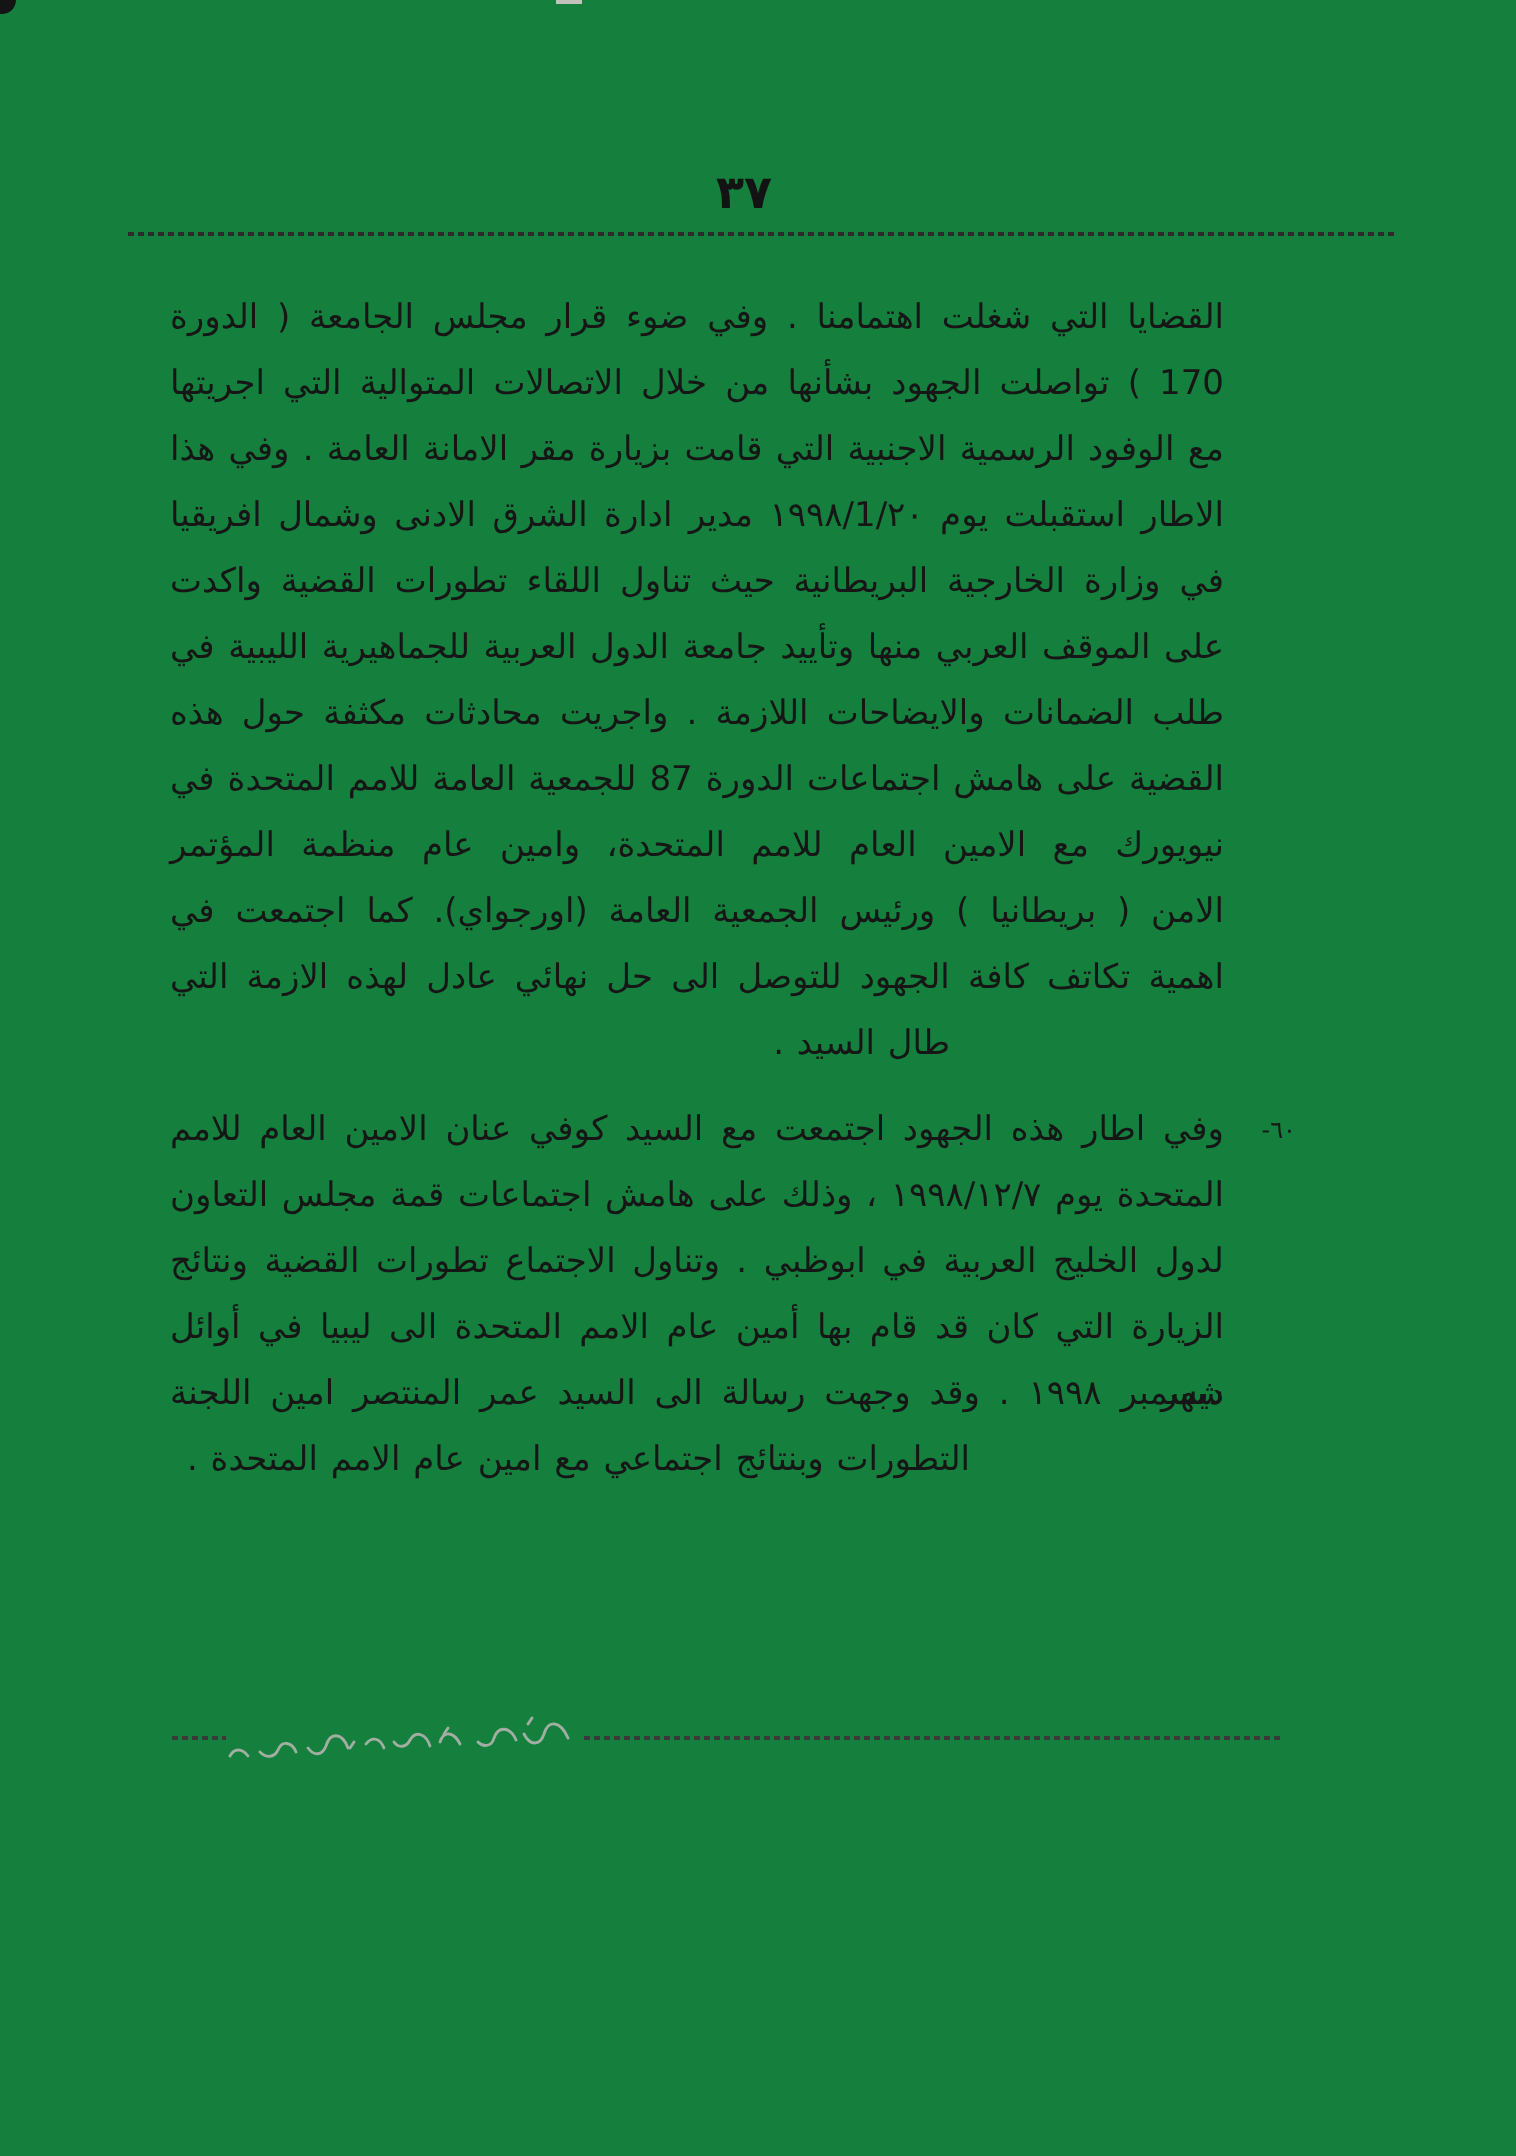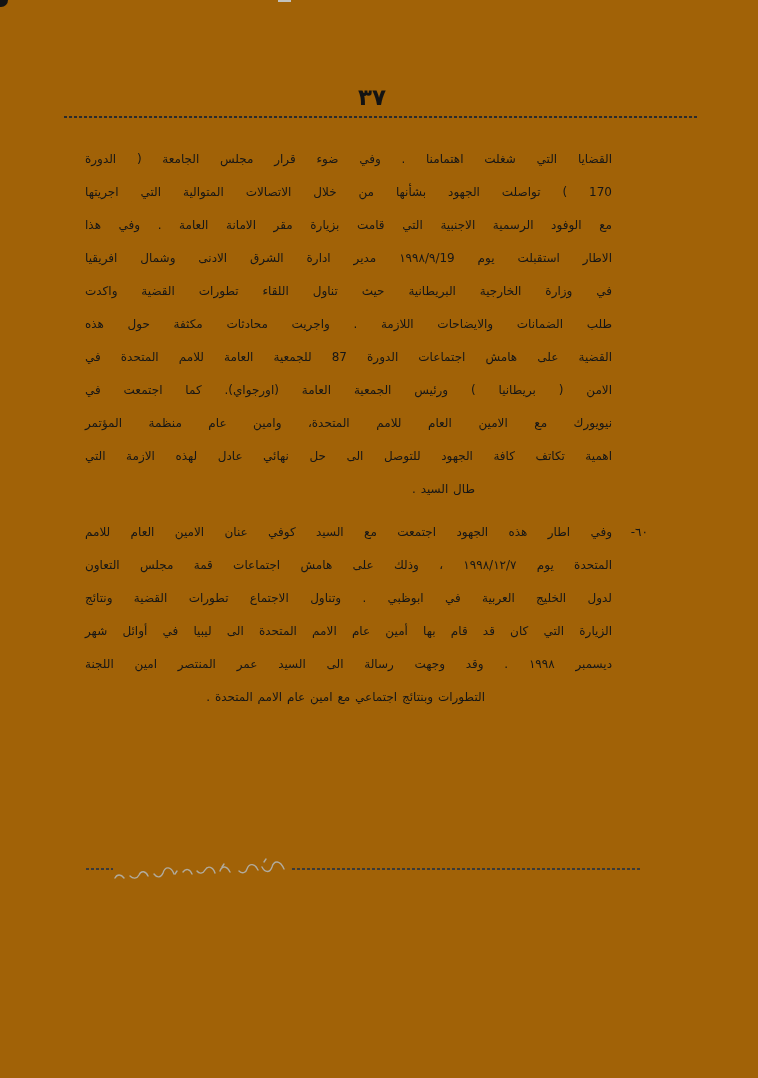--- a/index.html
+++ b/index.html
@@ -11,21 +11,21 @@
     height: 1078px;
     background: #fcfcf9;
     font-family: "DejaVu Sans", sans-serif;
     color: #161616;
     overflow: hidden;
   }
   .page {
     position: relative;
     width: 758px;
     height: 1078px;
-    background: #a16207;
+    background: #15803d;
   }
   
   .corner-speck {
     position: absolute;
     top: 0; left: 0;
     width: 8px; height: 7px;
     background: #141414;
     border-radius: 0 0 8px 0;
   }
   .edge-mark {
@@ -58,21 +58,21 @@
   .content {
     position: absolute;
     top: 143px;
     right: 146px;
     width: 527px;
     direction: rtl;
   }
   .para { position: relative; }
   .para + .para { margin-top: 10px; }
   .line {
-    font-size: 12px;
+    font-size: 17px;
     line-height: 33px;
     height: 33px;
     text-align: justify;
     text-align-last: justify;
     word-spacing: 1px;
     white-space: normal;
   }
   .line.end-a {
     text-align-last: right;
     padding-right: 137px;
@@ -126,26 +126,27 @@
 
   <div class="page-number">٣٧</div>
   <div class="header-rule"></div>
 
   <div class="content">
 
     <div class="para">
       <div class="line">القضايا التي شغلت اهتمامنا . وفي ضوء قرار مجلس الجامعة ( الدورة</div>
       <div class="line">170 ) تواصلت الجهود بشأنها من خلال الاتصالات المتوالية التي اجريتها</div>
       <div class="line">مع الوفود الرسمية الاجنبية التي قامت بزيارة مقر الامانة العامة . وفي هذا</div>
-      <div class="line">الاطار استقبلت يوم ١٩٩٨/٩/19 مدير ادارة الشرق الادنى وشمال افريقيا</div>
+      <div class="line">الاطار استقبلت يوم ١٩٩٨/1/٢٠ مدير ادارة الشرق الادنى وشمال افريقيا</div>
       <div class="line">في وزارة الخارجية البريطانية حيث تناول اللقاء تطورات القضية واكدت</div>
+      <div class="line">على الموقف العربي منها وتأييد جامعة الدول العربية للجماهيرية الليبية في</div>
       <div class="line">طلب الضمانات والايضاحات اللازمة . واجريت محادثات مكثفة حول هذه</div>
       <div class="line">القضية على هامش اجتماعات الدورة 87 للجمعية العامة للامم المتحدة في</div>
+      <div class="line">نيويورك مع الامين العام للامم المتحدة، وامين عام منظمة المؤتمر</div>
       <div class="line">الامن ( بريطانيا ) ورئيس الجمعية العامة (اورجواي). كما اجتمعت في</div>
-      <div class="line">نيويورك مع الامين العام للامم المتحدة، وامين عام منظمة المؤتمر</div>
       <div class="line">اهمية تكاتف كافة الجهود للتوصل الى حل نهائي عادل لهذه الازمة التي</div>
       <div class="line end-a">طال السيد .</div>
     </div>
 
     <div class="para">
       <span class="item-marker">٦٠-</span>
       <div class="line">وفي اطار هذه الجهود اجتمعت مع السيد كوفي عنان الامين العام للامم</div>
       <div class="line">المتحدة يوم ١٩٩٨/١٢/٧ ، وذلك على هامش اجتماعات قمة مجلس التعاون</div>
       <div class="line">لدول الخليج العربية في ابوظبي . وتناول الاجتماع تطورات القضية ونتائج</div>
       <div class="line">الزيارة التي كان قد قام بها أمين عام الامم المتحدة الى ليبيا في أوائل شهر</div>

